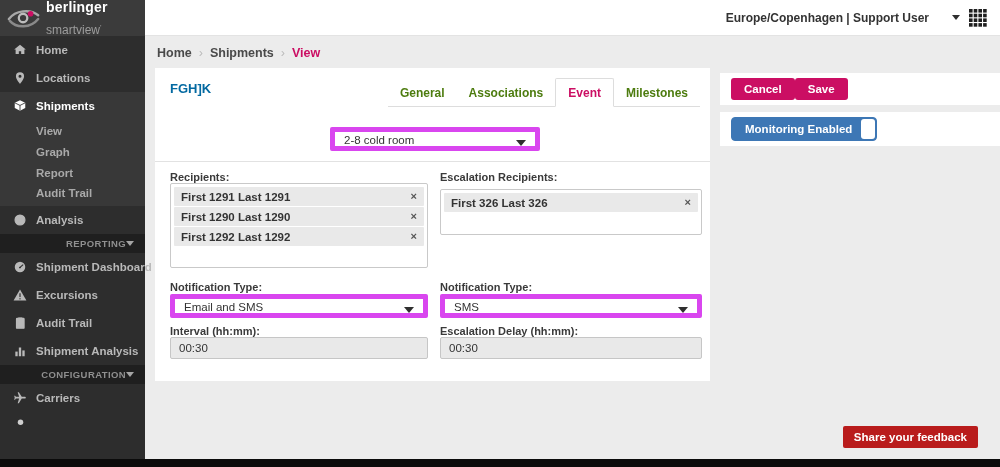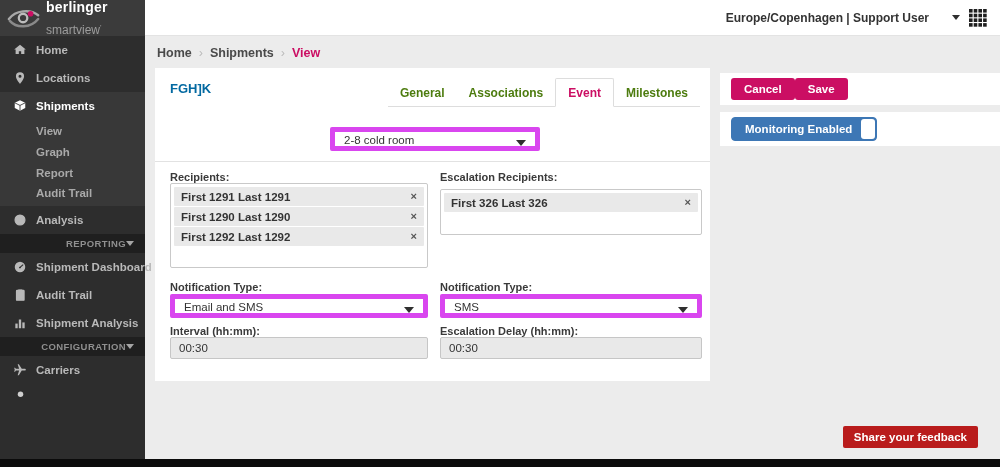--- a/index.html
+++ b/index.html
@@ -145,20 +145,28 @@
   </div>
   <div class="nav-item">
     <svg viewBox="0 0 24 24">
         <circle cx="12" cy="12" r="9"></circle>
         <path d="M11 13.5 17.5 8" stroke="#2d2d2d" stroke-width="2" fill="none"></path>
         <circle cx="12" cy="13" r="1.4" fill="#2d2d2d"></circle>
       </svg>
     <span>Shipment Dashboard</span>
   </div>
   <div class="nav-item">
+    <svg viewBox="0 0 24 24">
+        <path d="M12 2.5 23 21.5H1z"></path>
+        <rect x="11" y="9" width="2" height="6.5" fill="#2d2d2d"></rect>
+        <rect x="11" y="17.5" width="2" height="2" fill="#2d2d2d"></rect>
+      </svg>
+    <span>Excursions</span>
+  </div>
+  <div class="nav-item">
     <svg viewBox="0 0 24 24" fill="none" stroke="#b9b9b9" stroke-width="2">
         <rect x="6" y="4" width="13" height="17" rx="1"></rect>
         <path d="M9 2.5h7v3H9z" fill="#b9b9b9" stroke="none"></path>
         <path d="M9.5 10h6M9.5 13.5h6M9.5 17h6" stroke-width="1.6"></path>
       </svg>
     <span>Audit Trail</span>
   </div>
   <div class="nav-item">
     <svg viewBox="0 0 24 24">
         <rect x="4" y="13" width="4" height="8"></rect>

